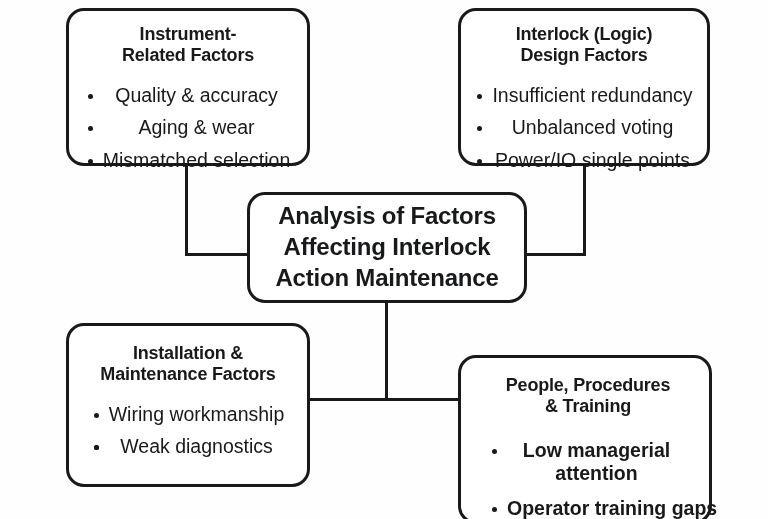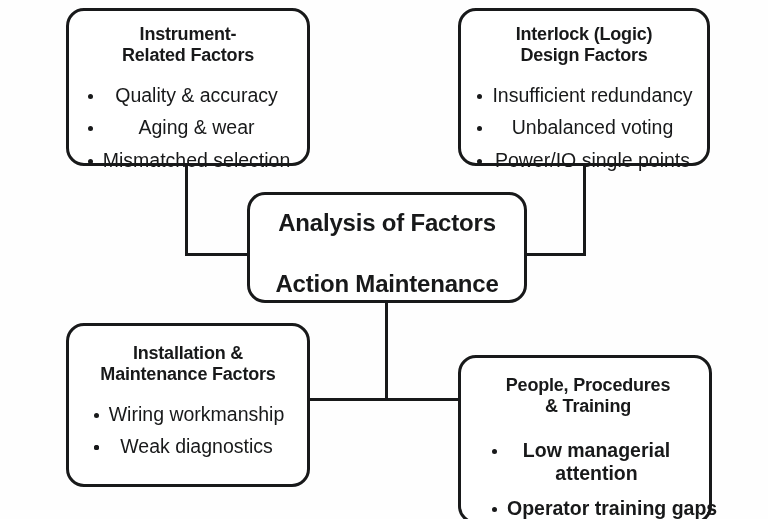--- a/index.html
+++ b/index.html
@@ -93,21 +93,21 @@
     left: 458px; top: 323px; width: 254px; height: 169px;
     padding: 17px 8px 0 14px;
     margin-top: 32px;
   }
   #box-people .bullets { margin-top: 11px; }
   #box-people .bullets li { margin-top: 11px; }
 
   
   #box-center {
     left: 247px; top: 192px; width: 280px; height: 111px;
-    justify-content: flex-end;
+    justify-content: center;
     z-index: 6;
   }
   #box-center .box-title {
     font-size: 24px;
     line-height: 1.28;
   }
 </style>
 </head>
 <body>
 
@@ -142,21 +142,21 @@
     <ul class="bullets">
       <li><span class="dot"></span><span>Insufficient redundancy</span></li>
       <li><span class="dot"></span><span>Unbalanced voting</span></li>
       <li><span class="dot"></span><span>Power/IO single points</span></li>
     </ul>
   </div>
 
   <div class="box" id="box-center">
     <div class="box-title">
       <span>Analysis of Factors</span><br>
-      <br>
+      <span>Affecting Interlock</span><br>
       <span>Action Maintenance</span>
     </div>
   </div>
 
   <div class="box corner" id="box-installation">
     <div class="box-title">
       <span>Installation &amp;</span><br>
       <span>Maintenance Factors</span>
     </div>
     <ul class="bullets">

